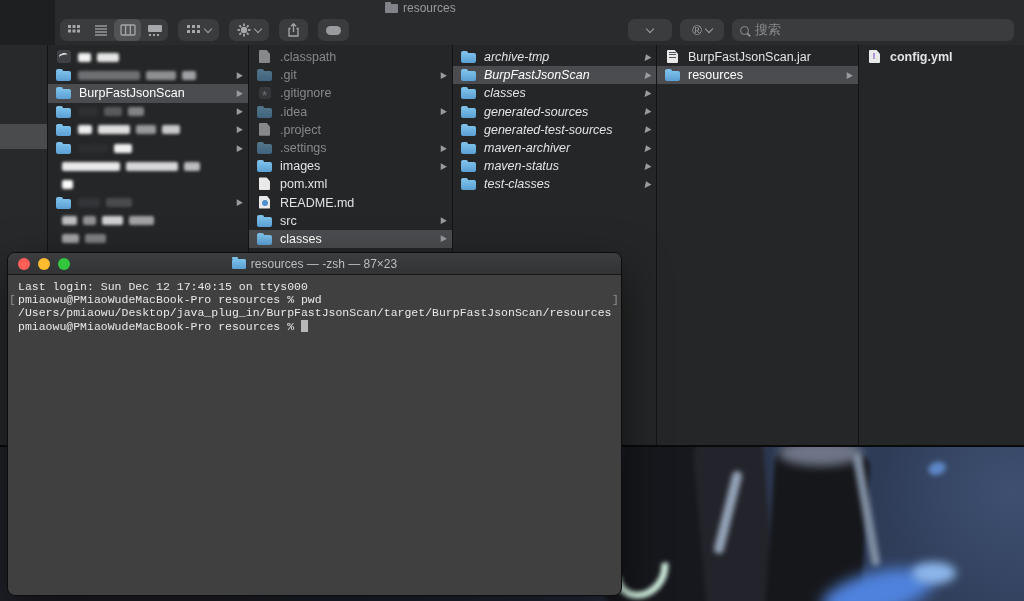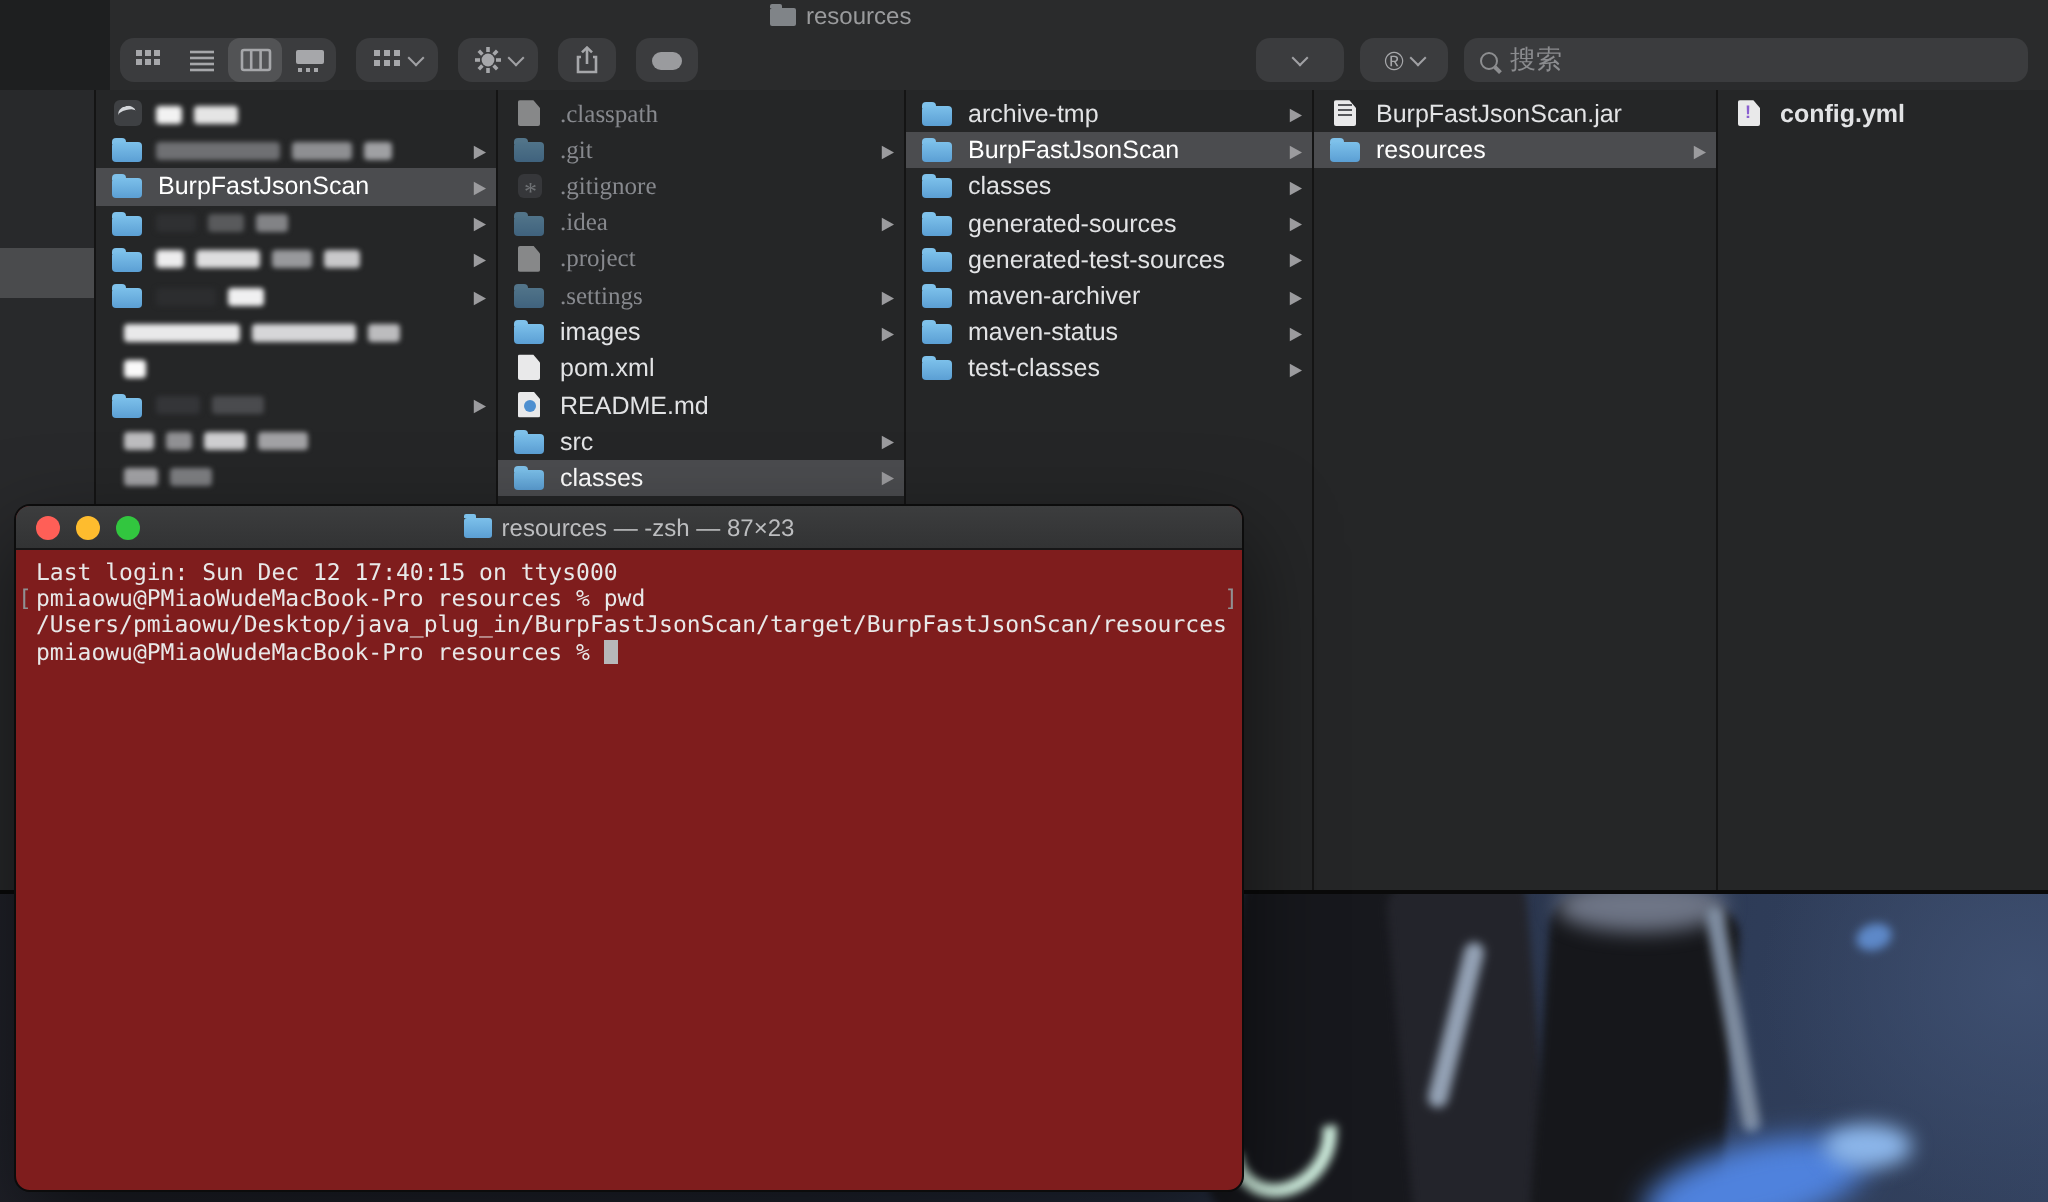--- a/index.html
+++ b/index.html
@@ -40,25 +40,25 @@
   .mag::after{content:"";position:absolute;left:6px;top:7px;width:4px;height:1.5px;background:#8d8e90;transform:rotate(45deg);}
   .ph{font-size:13px;color:#8b8c8f;}
   svg.tic{stroke:#a6a7aa;fill:none;stroke-width:1.3;}
   .tagpill{width:15px;height:9px;background:#9a9b9e;border-radius:5px;}
   
   .f-content{position:relative;display:flex;height:400px;}
   .sidebar{position:relative;width:47px;background:#28292b;border-right:1px solid #141414;flex:0 0 47px;}
   .sb-sel{position:absolute;left:0;top:79px;width:47px;height:25px;background:#4a4b4d;}
   #cols{display:flex;flex:1;}
   .col{border-right:1px solid #141414;padding-top:3px;overflow:hidden;background:#252627;}
-  .col:nth-child(1){width:200px;}.col:nth-child(2){width:203px;}.col:nth-child(3){width:203px;}
+  .col:nth-child(1){width:200px;}.col:nth-child(2){width:203px;}.col:nth-child(3){width:203px;font-style:italic;}
   .col:nth-child(4){width:201px;}.col:nth-child(5){width:165px;border-right:none;flex:1;font-weight:bold;}
   .row{height:18.2px;display:flex;align-items:center;padding:0 5px 0 8px;font-size:12.5px;color:#e2e3e5;}
   .row.sel{background:#4b4c4f;color:#fff;}
-  .row.dim{color:#87898e;font-family:Liberation Serif, serif;}
+  .row.dim{color:#87898e;}
   .row.dim .ic{opacity:.5;}
   .lbl{margin-left:7px;white-space:nowrap;}
   .chev{margin-left:auto;font-size:8px;color:#9b9b9e;transform:scaleY(1.1);}
   .blk{height:9px;border-radius:2px;margin-left:6px;filter:blur(1.4px);flex:0 0 auto;}
   
   .ic{width:16px;height:14px;flex:0 0 16px;position:relative;}
   .ic.folder{height:14px;}
   .ic.folder::before{content:"";position:absolute;top:1px;left:0;width:7px;height:3px;background:#7fc1ea;border-radius:2px 2px 0 0;}
   .ic.folder::after{content:"";position:absolute;top:3px;left:0;width:15px;height:10px;background:linear-gradient(#7cc0ea,#5b9fd4);border-radius:2px;}
   .ic.doc::before{content:"";position:absolute;left:2px;top:0;width:11px;height:13px;background:#e9e9ea;border-radius:1px;
@@ -66,34 +66,34 @@
   .ic.jar::after{content:"";position:absolute;left:4px;top:2px;width:7px;height:6px;
     background:repeating-linear-gradient(#55565a 0 1px,transparent 1px 2.4px);}
   .ic.md::after{content:"";position:absolute;left:4.5px;top:4px;width:6px;height:6px;background:#4e8fd0;border-radius:50%;}
   .ic.yml::after{content:"!";position:absolute;left:5.5px;top:1px;font-size:9px;font-weight:bold;color:#8a5fd0;}
   .ic.gearfile::before{content:"";position:absolute;left:2px;top:1px;width:12px;height:12px;background:#47494d;border-radius:3px;}
   .ic.gearfile::after{content:"*";position:absolute;left:5px;top:1.5px;font-size:13px;color:#b9bdc3;}
   .ic.appic::before{content:"";position:absolute;left:1px;top:0;width:14px;height:13px;background:#3e4043;border-radius:3px;}
   .ic.appic::after{content:"";position:absolute;left:3px;top:3px;width:9px;height:5px;border-top:2px solid #d3d6da;border-radius:50%;transform:rotate(-14deg);}
   
   #terminal{position:absolute;left:7px;top:252px;width:613px;height:342px;border-radius:8px;
-    background:#7f1d1d;box-shadow:0 18px 45px rgba(0,0,0,.55);border:1px solid #0c0c0c;overflow:hidden;}
+    background:#404040;box-shadow:0 18px 45px rgba(0,0,0,.55);border:1px solid #0c0c0c;overflow:hidden;}
   .t-titlebar{position:relative;height:21px;background:linear-gradient(#3c3d3e,#323334);border-bottom:1px solid #161617;
     display:flex;align-items:center;justify-content:center;gap:5px;}
   .lights{position:absolute;left:10px;top:4.5px;display:flex;gap:8px;}
   .light{width:12px;height:12px;border-radius:50%;}
   .light.red{background:#ff5f57;}
   .light.yellow{background:#febc2e;}
   .light.green{background:#32c63f;}
   .t-folder{width:14px;height:10px;background:linear-gradient(#7cc0ea,#5b9fd4);border-radius:1.5px;position:relative;}
   .t-folder::before{content:"";position:absolute;top:-2px;left:0;width:6px;height:2px;background:#7cc0ea;border-radius:1px 1px 0 0;}
   .t-title{font-size:12px;color:#bcbdbf;}
   .term-body{position:relative;padding:5px 10px 0 10px;font-family:"DejaVu Sans Mono",monospace;
     font-size:11.5px;line-height:13.2px;color:#e8e8e8;height:calc(100% - 21px);}
-  .tline{position:relative;white-space:pre;}
+  .tline{position:relative;white-space:pre;font-family:Liberation Mono, monospace;}
   .tmark-l{position:absolute;left:-9px;top:0;color:#909092;}
   .tmark-r{position:absolute;right:-8px;top:0;color:#909092;}
   .cursor{display:inline-block;width:7px;height:12px;background:#b7b7b9;vertical-align:-2px;}
 </style>
 </head>
 <body>
 
 <div id="desktop">
   <div class="wp haze"></div>
   <div class="wp rock1"></div>

